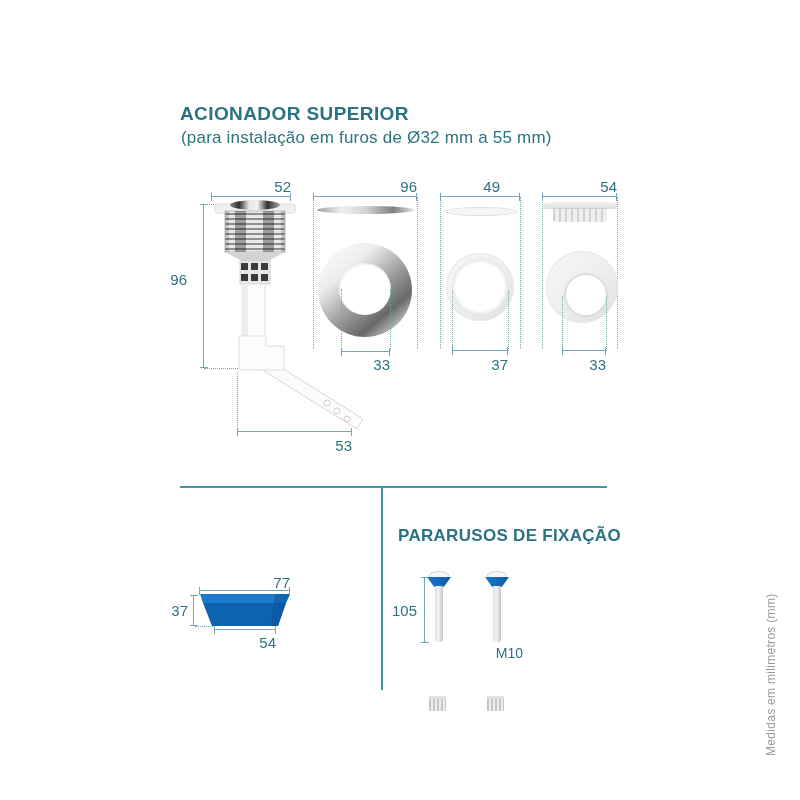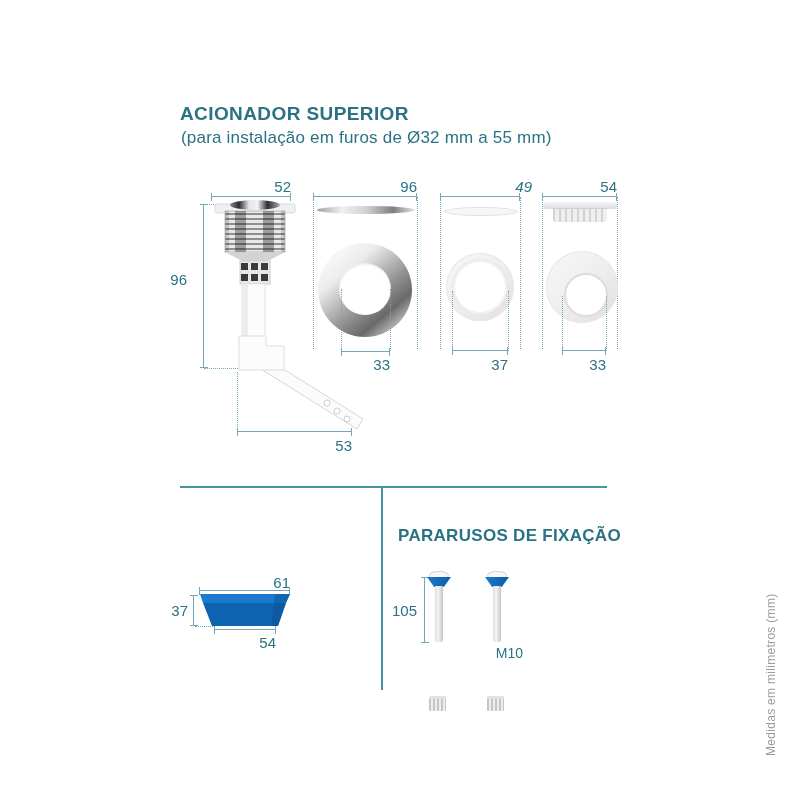--- a/index.html
+++ b/index.html
@@ -123,21 +123,21 @@
   <div class="dot-v" style="left:417px;top:197px;height:152px;"></div>
   <div class="side-disc side-chrome" style="left:317px;top:206px;width:98px;height:8px;"></div>
   <div class="ring ring-chrome" style="left:318px;top:243px;width:94px;height:94px;">
     <div class="hole" style="left:21px;top:20px;width:52px;height:52px;box-shadow:inset 0 1px 3px rgba(0,0,0,.10);"></div>
   </div>
   <div class="dot-v" style="left:341px;top:289px;height:62px;"></div>
   <div class="dot-v" style="left:390px;top:289px;height:62px;"></div>
   <div class="hdim" style="left:341px;top:351px;width:49px;"></div>
   <div class="dim-label" style="left:341px;top:356px;width:49px;">33</div>
 
-  <div class="dim-label" style="left:452px;top:178px;width:80px;font-style:italic;">49</div>
+  <div class="dim-label" style="left:420px;top:178px;width:80px;">49</div>
   <div class="hdim" style="left:440px;top:196px;width:80px;"></div>
   <div class="dot-v" style="left:440px;top:197px;height:152px;"></div>
   <div class="dot-v" style="left:520px;top:197px;height:152px;"></div>
   <div class="side-disc side-white" style="left:444px;top:207px;width:72px;height:7px;"></div>
   <div class="ring ring-white" style="left:446px;top:253px;width:68px;height:68px;">
     <div class="hole" style="left:7px;top:7px;width:54px;height:54px;box-shadow:inset 0 0 0 2px #f1f1f1,0 0 0 1px #e3e3e3;"></div>
   </div>
   <div class="dot-v" style="left:452px;top:291px;height:60px;"></div>
   <div class="dot-v" style="left:508px;top:291px;height:60px;"></div>
   <div class="hdim" style="left:452px;top:350px;width:56px;"></div>
@@ -154,21 +154,21 @@
   </div>
   <div class="dot-v" style="left:562px;top:296px;height:55px;"></div>
   <div class="dot-v" style="left:606px;top:296px;height:55px;"></div>
   <div class="hdim" style="left:562px;top:350px;width:44px;"></div>
   <div class="dim-label" style="left:562px;top:356px;width:44px;">33</div>
 
   <div class="divider-h" style="left:180px;top:486px;width:427px;"></div>
   <div class="divider-v" style="left:381px;top:488px;height:202px;"></div>
 
 
-  <div class="dim-label" style="left:199px;top:574px;width:91px;">61</div>
+  <div class="dim-label" style="left:199px;top:574px;width:91px;">77</div>
   <div class="hdim" style="left:199px;top:590px;width:91px;"></div>
 
   <div class="dim-label right" style="left:160px;top:602px;width:28px;">37</div>
   <div class="vdim" style="left:193px;top:595px;height:31px;"></div>
   <div class="dot-h" style="left:195px;top:626px;width:18px;"></div>
 
   <svg class="abs" style="left:195px;top:593px;" width="100" height="36" viewBox="0 0 100 36">
     <polygon points="5,1 95,1 91,10 8,10" fill="#1b7acb"></polygon>
     <polygon points="8,10 91,10 83,33 17,33" fill="#0e63b0"></polygon>
     <polygon points="80,1 95,1 91,10 83,33 76,33" fill="#0b549a" opacity="0.55"></polygon>

